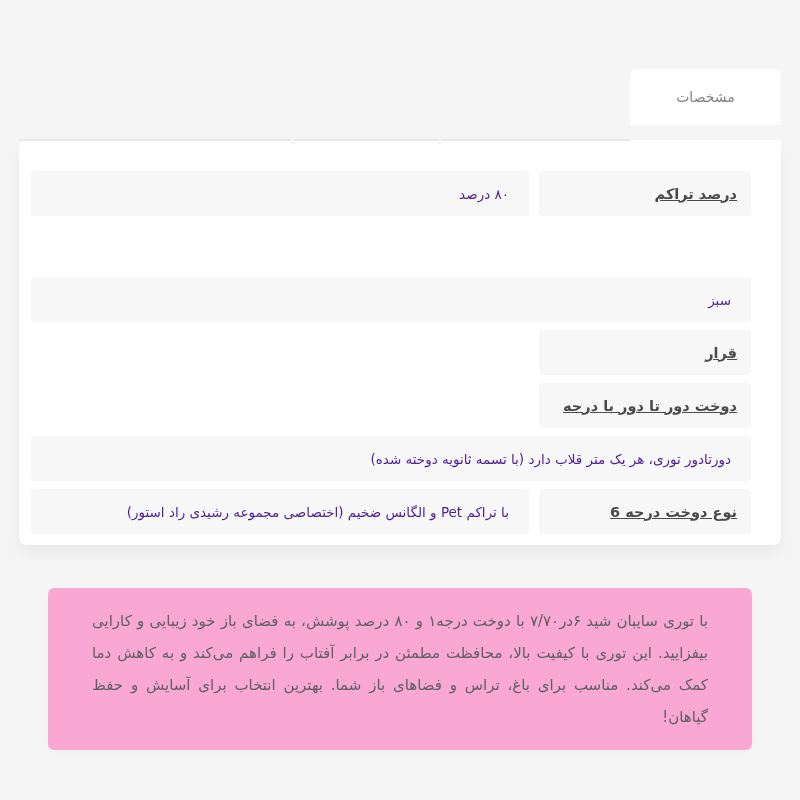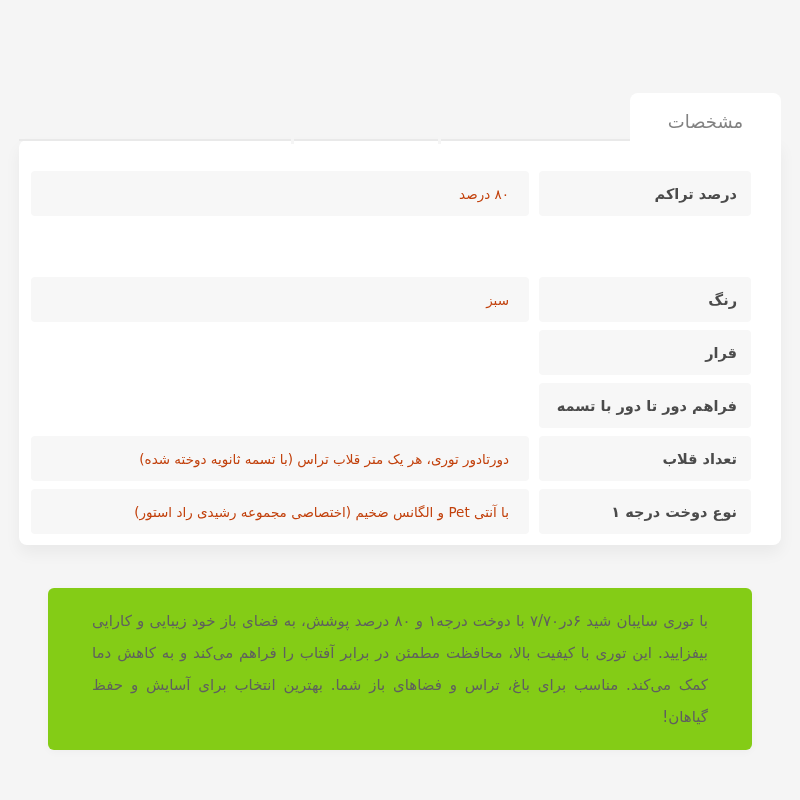--- a/index.html
+++ b/index.html
@@ -8,27 +8,27 @@
     background: #f5f5f5;
     font-family: "DejaVu Sans", sans-serif;
     direction: rtl;
     overflow: hidden;
   }
   .stage { position: relative; width: 800px; height: 800px; }
 
   
   .tab-active {
     position: absolute;
-    top: 93px; right: 19px;
+    top: 69px; right: 19px;
     width: 151px; height: 56px;
     background: #ffffff;
     border-radius: 8px 8px 0 0;
     display: flex; align-items: center; justify-content: center;
     color: #828282;
-    font-size: 18px;
+    font-size: 14px;
     z-index: 2;
   }
   .strip-line {
     position: absolute;
     top: 139px; left: 19px;
     width: 611px; height: 2px;
     background: #e9e9e9;
     z-index: 1;
   }
   .strip-notch {
@@ -55,38 +55,39 @@
   .spec-label {
     flex: 0 0 212px;
     background: #f7f7f7;
     border-radius: 4px;
     display: flex; align-items: center;
     padding: 0 14px;
     font-weight: bold;
     color: #4b4b4b;
     font-size: 14.5px;
     white-space: nowrap;
+    text-decoration: underline;
   }
   .spec-value {
     flex: 1;
     background: #f7f7f7;
     border-radius: 4px;
     display: flex; align-items: center;
     padding: 0 20px;
-    color: #c2410c;
+    color: #4c1d95;
     font-size: 13.5px;
     white-space: nowrap;
   }
 
   
   .desc-card {
     position: absolute;
     top: 588px; left: 48px;
     width: 704px; min-height: 135px;
-    background: #84cc16;
+    background: #f9a8d4;
     border-radius: 6px;
     box-shadow: 0 2px 8px rgba(0,0,0,0.03);
     padding: 17px 44px;
     display: flex; align-items: flex-end;
   }
   .desc-text {
     width: 100%;
     color: #5f5f5f;
     font-size: 15px;
     line-height: 32px;
@@ -111,40 +112,38 @@
     <div class="spec-rows">
   <div class="spec-row">
     <div class="spec-label">درصد تراکم</div>
     <div class="spec-value">۸۰ درصد</div>
   </div>
 
   <div class="spec-row">
   </div>
 
   <div class="spec-row">
-    <div class="spec-label">رنگ</div>
     <div class="spec-value">سبز</div>
   </div>
 
   <div class="spec-row">
     <div class="spec-label">قرار</div>
   </div>
 
   <div class="spec-row">
-    <div class="spec-label">فراهم دور تا دور با تسمه</div>
+    <div class="spec-label">دوخت دور تا دور با درجه</div>
   </div>
 
   <div class="spec-row">
-    <div class="spec-label">تعداد قلاب</div>
-    <div class="spec-value">دورتادور توری، هر یک متر قلاب تراس (با تسمه ثانویه دوخته شده)</div>
+    <div class="spec-value">دورتادور توری، هر یک متر قلاب دارد (با تسمه ثانویه دوخته شده)</div>
   </div>
 
   <div class="spec-row">
-    <div class="spec-label">نوع دوخت درجه ۱</div>
-    <div class="spec-value">با آنتی Pet و الگانس ضخیم (اختصاصی مجموعه رشیدی راد استور)</div>
+    <div class="spec-label">نوع دوخت درجه 6</div>
+    <div class="spec-value">با تراکم Pet و الگانس ضخیم (اختصاصی مجموعه رشیدی راد استور)</div>
   </div>
 </div>
   </div>
 
   <div class="desc-card">
     <p class="desc-text">با توری سایبان شید ۶در۷/۷۰ با دوخت درجه۱ و ۸۰ درصد پوشش، به فضای باز خود زیبایی و کارایی بیفزایید. این توری با کیفیت بالا، محافظت مطمئن در برابر آفتاب را فراهم می‌کند و به کاهش دما کمک می‌کند. مناسب برای باغ، تراس و فضاهای باز شما. بهترین انتخاب برای آسایش و حفظ گیاهان!</p>
   </div>
 
 </div>
 

